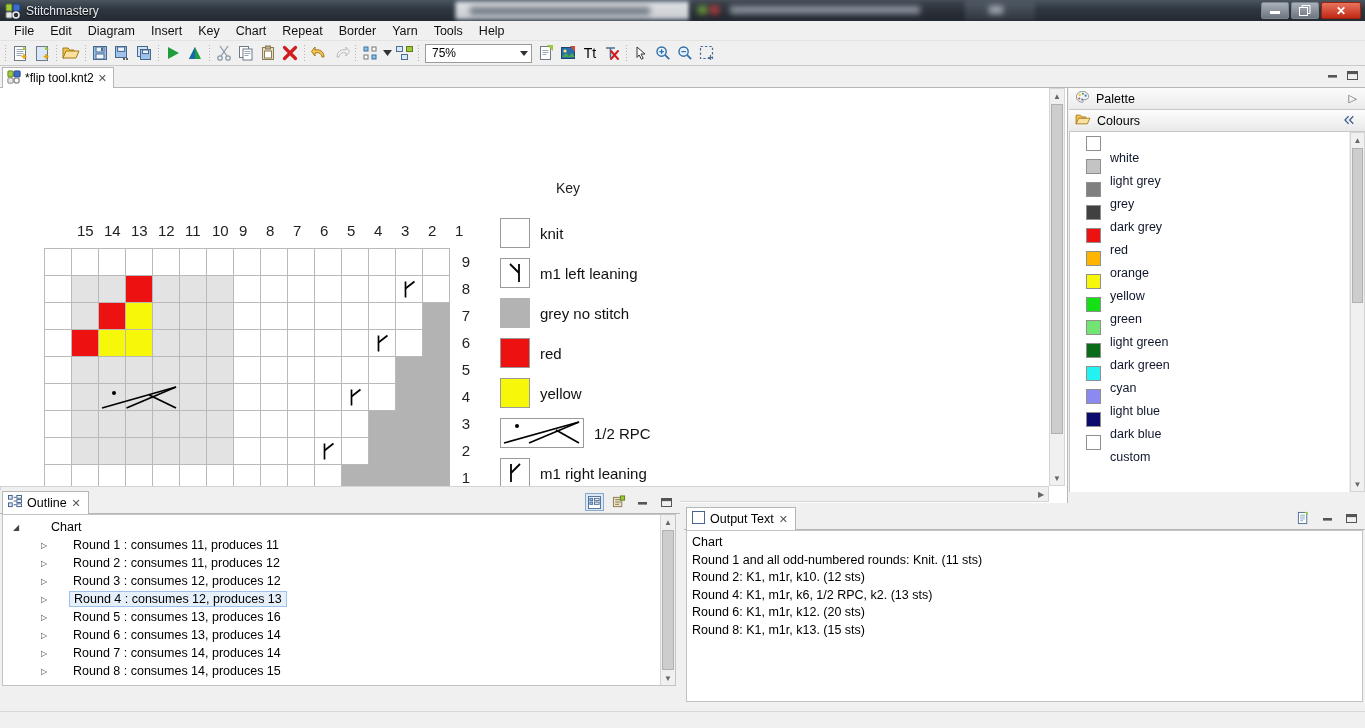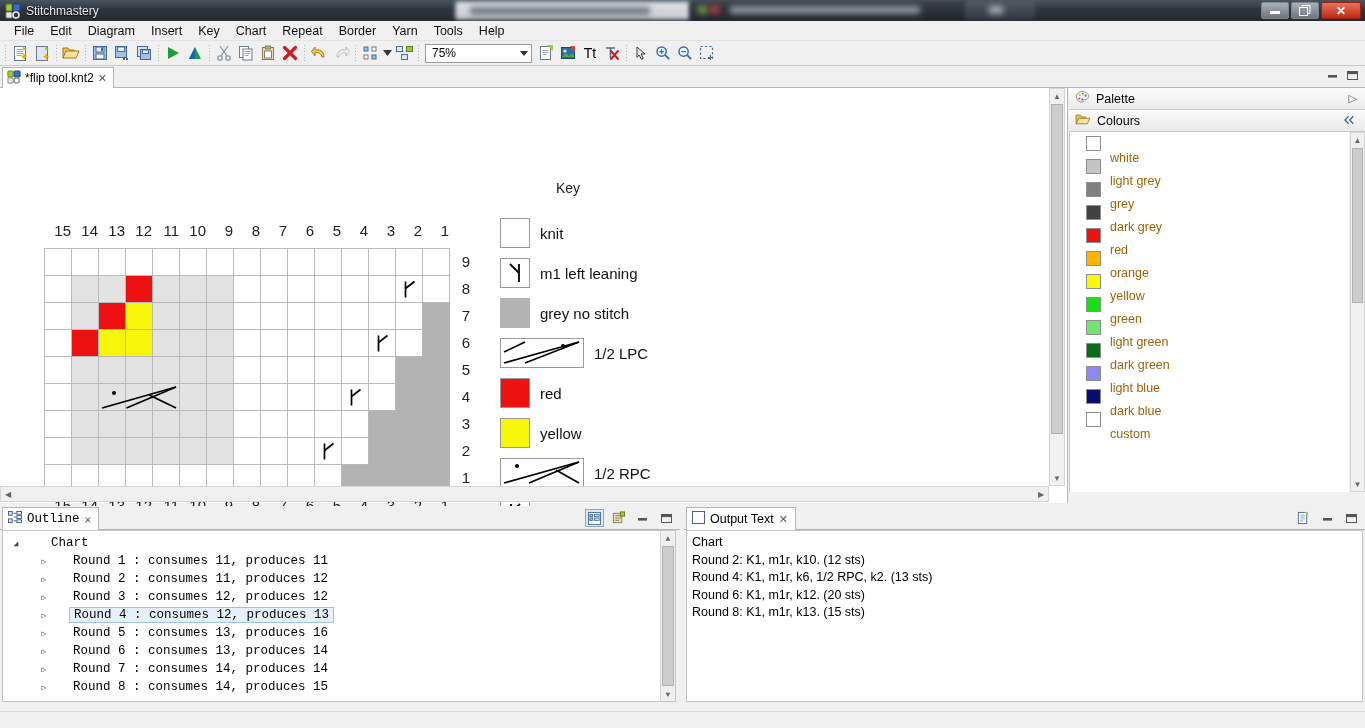--- a/index.html
+++ b/index.html
@@ -90,21 +90,21 @@
   #keytitle { position:absolute; left:556px; top:92px; font-size:14px; color:#222; }
   .cell {
     position:absolute; width:27px; height:27px;
     border-right:1px solid #b9b9b9; border-bottom:1px solid #b9b9b9;
     overflow:hidden;
   }
   #gridbox {
     position:absolute; left:44px; top:160px; width:406px; height:244px;
     border-left:1px solid #b9b9b9; border-top:1px solid #b9b9b9;
   }
-  .collabel { position:absolute; font-size:15px; color:#222; text-align:right; width:27px; }
+  .collabel { position:absolute; font-size:15px; color:#222; text-align:left; width:27px;margin-left:33px; }
   .rowlabel { position:absolute; font-size:15px; color:#222; text-align:center; width:20px; }
 
   
   #keylist { position:absolute; left:500px; top:125px; }
   .keyrow { display:flex; align-items:center; height:40px; gap:10px; }
   .keybox {
     width:30px; height:30px; border:1px solid #9a9a9a; background:#fff;
     flex:0 0 auto; position:relative;
   }
   .keybox.wide { width:84px; }
@@ -126,24 +126,24 @@
   #palhdr .parrow { position:absolute; right:8px; color:#555; font-size:11px; }
   #colhdr { position:absolute; left:0; top:22px; width:296px; height:22px;
             background:linear-gradient(to bottom,#fdfdfd,#e9e9e9); border-bottom:1px solid #c8c8c8;
             display:flex; align-items:center; padding-left:6px; gap:6px; }
   #colhdr .ctitle { font-size:12.5px; }
   #colhdr .cicon { position:absolute; right:8px; color:#555; font-size:11px; }
   #pallist { position:absolute; left:0; top:44px; width:280px; height:360px; background:#fff;
              overflow:hidden; border-left:1px solid #c8c8c8; }
   .palrow { display:flex; align-items:center; height:23px; padding-left:16px; gap:9px; }
   .swatch { width:15px; height:15px; border:1px solid #8f8f8f; flex:0 0 auto; }
-  .palname { font-size:12.5px; color:#a16207;margin-top:28px; }
-
-  
-  #outline { position:absolute; left:0; top:506px; width:680px; height:205px; background:#f0f0f0;font-family:Liberation Mono, monospace; }
+  .palname { font-size:12.5px; color:#0f172a;margin-top:28px; }
+
+  
+  #outline { position:absolute; left:0; top:490px; width:680px; height:205px; background:#f0f0f0; }
   .vtabrow { position:absolute; left:0; top:0; height:24px; width:100%;
              border-bottom:1px solid #b6b6b6; background:#f0f0f0; }
   .vtab { position:absolute; left:2px; top:1px; height:23px; background:#fff;
           border:1px solid #b6b6b6; border-bottom:none;
           display:flex; align-items:center; gap:5px; padding:0 7px 0 5px; font-size:12.5px; }
   .vtools { position:absolute; right:4px; top:3px; display:flex; align-items:center; gap:5px; }
   .vtools .tb2 { width:19px;height:18px; display:flex;align-items:center;justify-content:center; }
   .vtools .tb2.sel { border:1px solid #8aa8c8; background:#dbe9f7; }
   #outbody { position:absolute; left:2px; top:24px; width:674px; height:172px; background:#fff;
              border:1px solid #c4c4c4; overflow:hidden; }
@@ -648,32 +648,20 @@
             <path d="M18 14L9 5" stroke="#000" stroke-width="1.8" fill="none"></path>
           </svg>
         </div>
         <div class="keylbl">m1 left leaning</div>
       </div>
       <div class="keyrow">
         <div class="keybox nob" style="background: rgb(179, 179, 179);"></div>
         <div class="keylbl">grey no stitch</div>
       </div>
       <div class="keyrow">
-        <div class="keybox wide" style="background: rgb(255, 255, 255);">
-          <svg width="82" height="28" viewBox="0 0 82 28" style="position:absolute;left:0;top:0;">
-            <circle cx="62" cy="7" r="2" fill="#000"></circle>
-            <path d="M3 24 L78 3" stroke="#000" stroke-width="1.7" fill="none"></path>
-            <path d="M3 13 L24 3" stroke="#000" stroke-width="1.7" fill="none"></path>
-            <path d="M24 24 L78 3" stroke="#000" stroke-width="1.7" fill="none"></path>
-            <path d="M3 24 L78 24" stroke="#000" stroke-width="1.7" fill="none" opacity="0"></path>
-          </svg>
-        </div>
-        <div class="keylbl">1/2 LPC</div>
-      </div>
-      <div class="keyrow">
         <div class="keybox" style="background: rgb(238, 17, 17);"></div>
         <div class="keylbl">red</div>
       </div>
       <div class="keyrow">
         <div class="keybox" style="background: rgb(247, 247, 10);"></div>
         <div class="keylbl">yellow</div>
       </div>
       <div class="keyrow">
         <div class="keybox wide" style="background: rgb(255, 255, 255);">
           <svg width="82" height="28" viewBox="0 0 82 28" style="position:absolute;left:0;top:0;">
@@ -772,20 +760,24 @@
         <div class="swatch" style="background: rgb(21, 224, 21);"></div>
         <div class="palname">green</div>
       </div>
       <div class="palrow">
         <div class="swatch" style="background: rgb(114, 228, 114);"></div>
         <div class="palname">light green</div>
       </div>
       <div class="palrow">
         <div class="swatch" style="background: rgb(10, 107, 24);"></div>
         <div class="palname">dark green</div>
+      </div>
+      <div class="palrow">
+        <div class="swatch" style="background: rgb(34, 242, 242);"></div>
+        <div class="palname">cyan</div>
       </div>
       <div class="palrow">
         <div class="swatch" style="background: rgb(138, 138, 240);"></div>
         <div class="palname">light blue</div>
       </div>
       <div class="palrow">
         <div class="swatch" style="background: rgb(11, 11, 110);"></div>
         <div class="palname">dark blue</div>
       </div>
       <div class="palrow">
@@ -939,20 +931,21 @@
       <div class="tb2">
         <svg width="12" height="11">
             <rect x="0.5" y="1.5" width="10" height="8" fill="none" stroke="#555"></rect>
             <rect x="0.5" y="1.5" width="10" height="2.6" fill="#555"></rect>
           </svg>
       </div>
     </div>
   </div>
   <div id="outtxt">
       <div class="oline">Chart</div>
+      <div class="oline">Round 1 and all odd-numbered rounds: Knit. (11 sts)</div>
       <div class="oline">Round 2: K1, m1r, k10. (12 sts)</div>
       <div class="oline">Round 4: K1, m1r, k6, 1/2 RPC, k2. (13 sts)</div>
       <div class="oline">Round 6: K1, m1r, k12. (20 sts)</div>
       <div class="oline">Round 8: K1, m1r, k13. (15 sts)</div>
     </div>
 </div>
 
 <div id="statusbar"></div>
 
 </body></html>

